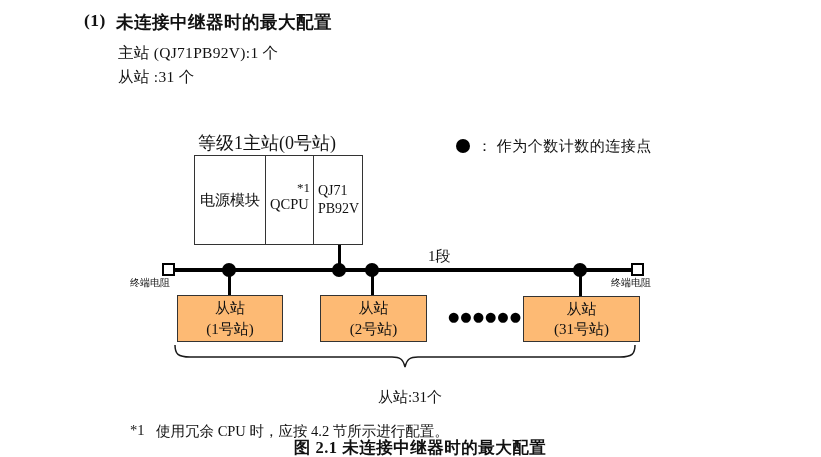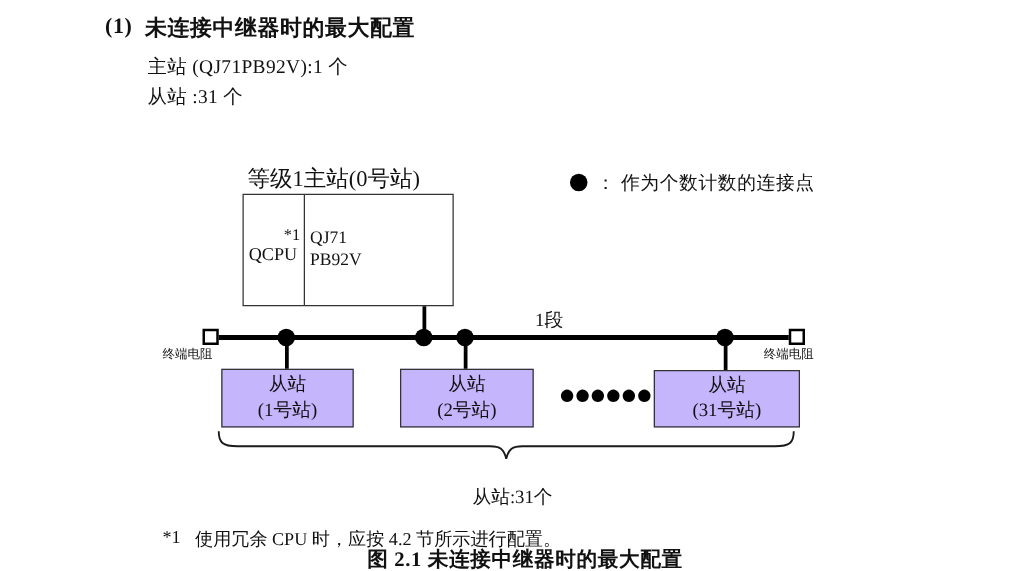--- a/index.html
+++ b/index.html
@@ -61,21 +61,21 @@
     width:13px; height:13px; background:#fff; border:2px solid #000; top:263px;
   }
   .term-left  { left:162px; }
   .term-right { left:631px; }
   .term-label { top:276px; font-size:10px; }
   .term-label.tl { left:130px; }
   .term-label.tr { left:611px; }
 
   
   .slave-box {
-    top:295px; height:47px; border:1px solid #333; background:#c4b5fd;
+    top:295px; height:47px; border:1px solid #333; background:#fdba74;
     display:flex; align-items:center; justify-content:center;
     text-align:center; font-size:15px; line-height:1.35;
   }
   .s1 { left:177px; width:106px; }
   .s2 { left:320px; width:107px; }
   .s3 { left:523px; top:296px; width:117px; height:46px; }
   .ellipsis { left:448px; top:309px; font-size:13px; letter-spacing:1px;
               font-family:"DejaVu Sans",sans-serif; color:#000; }
 
   
@@ -96,20 +96,21 @@
 <div class="abs body-line l1">主站 (QJ71PB92V):1 个</div>
 <div class="abs body-line l2">从站 :31 个</div>
 
 <div>
 
   <div class="abs legend-dot"></div>
   <div class="abs legend-text">：  作为个数计数的连接点</div>
 
   <div class="abs master-label">等级1主站(0号站)</div>
   <div class="abs master-box">
+    <div class="cell cell-power">电源模块</div>
     <div class="cell cell-cpu">
       <span class="cpu-ref">*1</span>
       <span class="cpu-name">QCPU</span>
     </div>
     <div class="cell cell-net">
       <span class="net-name pre">QJ71
 PB92V</span>
     </div>
   </div>
 

